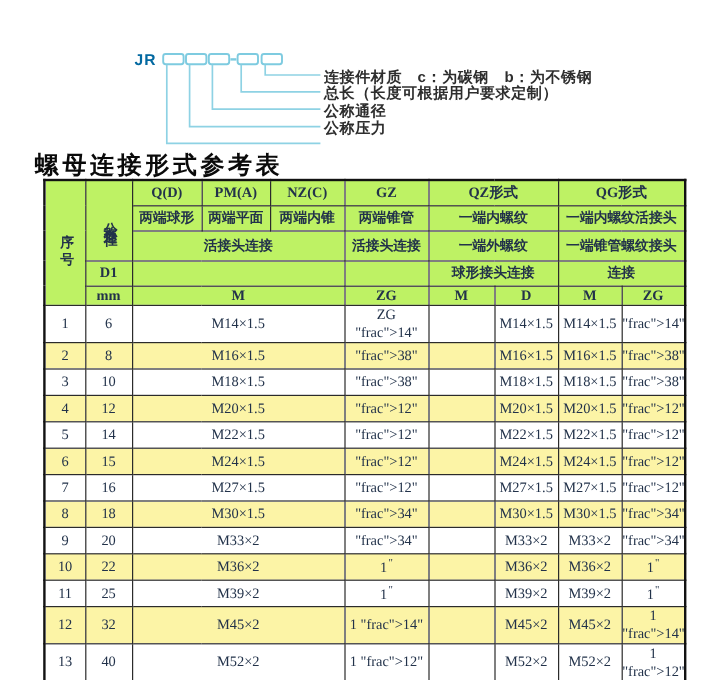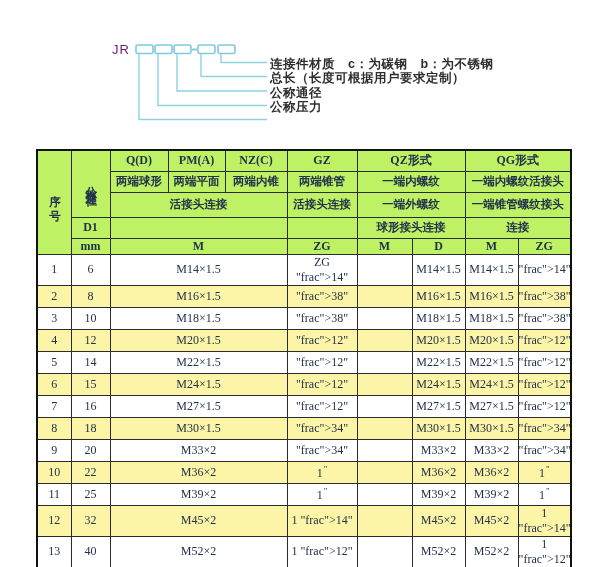--- a/index.html
+++ b/index.html
@@ -4,21 +4,21 @@
 <style>
   html,body{margin:0;padding:0;background:#e8e8e8;}
   .page{position:relative;width:600px;height:567px;background:#ffffff;overflow:hidden;
         font-family:"Liberation Sans","DejaVu Sans",sans-serif;}
   .abs{position:absolute;}
 
   
   #diagram-svg{position:absolute;left:0;top:0;}
   .star-heading{left:113px;top:21px;font-size:13.5px;font-weight:bold;color:#333;letter-spacing:1px;white-space:nowrap;}
   .star-heading .star{color:#3a6cb4;margin-right:2px;}
-  .code-prefix{left:112px;top:42px;font-size:13px;font-weight:normal;color:#701a75;letter-spacing:1px;text-align:right;}
+  .code-prefix{left:112px;top:42px;font-size:13px;font-weight:bold;color:#0369a1;letter-spacing:1px;text-align:right;}
   .callout{left:270px;font-size:12.5px;font-weight:bold;color:#2e2e2e;white-space:nowrap;letter-spacing:0.5px;}
 
   
   .table-title{left:29px;top:124px;font-family:"DejaVu Serif","Liberation Serif",serif;
                font-size:20px;font-weight:bold;color:#0a0a0a;letter-spacing:3px;white-space:nowrap;}
 
   
   .tbl-wrap{left:36px;top:149px;}
   table{border-collapse:collapse;table-layout:fixed;width:534px;
         font-family:"Liberation Serif","DejaVu Serif",serif;color:#22324a;}
@@ -56,20 +56,21 @@
     </g>
   </svg>
 
   <div class="abs code-prefix">JR</div>
 
   <div class="abs callout" style="top:56px;">连接件材质　c：为碳钢　b：为不锈钢</div>
   <div class="abs callout" style="top:70px;">总长（长度可根据用户要求定制）</div>
   <div class="abs callout" style="top:85px;">公称通径</div>
   <div class="abs callout" style="top:99px;">公称压力</div>
 
+  <div class="abs table-title">螺母连接形式参考表</div>
 
   <div class="abs tbl-wrap">
     <table>
       <colgroup>
         <col style="width:34px">
           <col style="width:39px">
           <col style="width:58px">
           <col style="width:57px">
         <col style="width:62px">
           <col style="width:70px">

